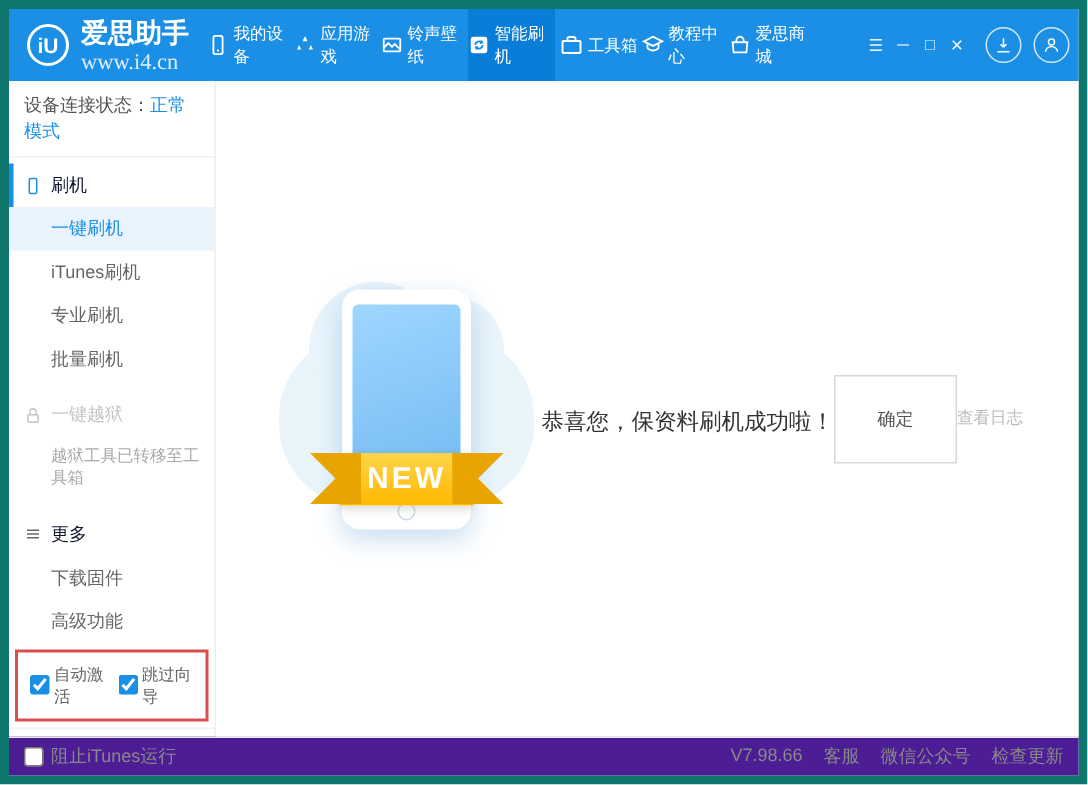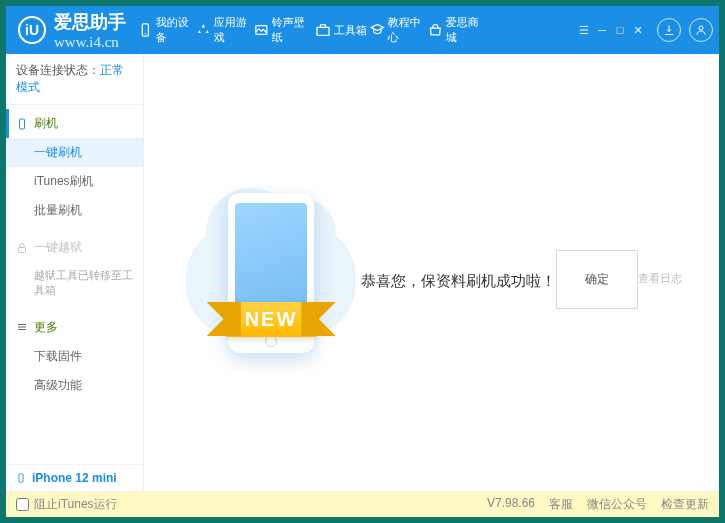--- a/index.html
+++ b/index.html
@@ -19,21 +19,21 @@
 .titlebar-right { display: flex; align-items: center; gap: 8px; padding-right: 6px; }
 .win-btns { display: flex; gap: 4px; margin-right: 4px; font-size: 11px; }
 .win-btn { width: 14px; height: 14px; display: flex; align-items: center; justify-content: center; cursor: pointer; opacity: 0.9; }
 .circ-btn { width: 24px; height: 24px; border: 1.5px solid rgba(255,255,255,0.8); border-radius: 50%; display: flex; align-items: center; justify-content: center; cursor: pointer; }
 
 .body { flex: 1; display: flex; min-height: 0; }
 .sidebar { width: 138px; border-right: 1px solid #eee; display: flex; flex-direction: column; background: #fff; }
 .conn-status { padding: 8px 10px; color: #555; border-bottom: 1px solid #f1f1f1; }
 .conn-status .normal { color: #1b8fe6; }
 .side-section { padding: 4px 0; }
-.side-head { padding: 6px 10px; display: flex; align-items: center; gap: 6px; color: #4d7c0f; }
+.side-head { padding: 6px 10px; display: flex; align-items: center; gap: 6px; color: #0f172a; }
 .side-head.muted { color: #c4c4c4; }
 .side-head .hd-icon { width: 12px; height: 12px; }
 .bar-left { border-left: 3px solid #1b8fe6; padding-left: 7px; }
 .side-list { }
 .side-item { padding: 6px 10px 6px 28px; color: #666; cursor: pointer; }
 .side-item.active { background: #e9f3fd; color: #1b8fe6; }
 .side-note { padding: 6px 10px 6px 28px; color: #aaa; font-size: 11px; line-height: 1.4; }
 .check-row { padding: 7px 8px; border-top: 1px solid #f1f1f1; display: flex; gap: 8px; border: 2px solid #d94e4e; margin: 0 4px 4px 4px; }
 .chk { display: flex; align-items: center; gap: 3px; color: #666; font-size: 11px; }
 .chk input { accent-color: #1b8fe6; }
@@ -50,21 +50,21 @@
 .phone .screen { position: absolute; top: 10px; left: 7px; right: 7px; bottom: 22px; background: linear-gradient(160deg,#a0d6ff,#6fb9f2); border-radius: 4px; }
 .phone .homebtn { position: absolute; bottom: 6px; left: 50%; transform: translateX(-50%); width: 12px; height: 12px; border: 1.5px solid #c9d8e6; border-radius: 50%; }
 .ribbon { position: absolute; bottom: 36px; left: 50%; transform: translateX(-50%); z-index: 3; background: linear-gradient(180deg,#ffd44a,#ffb900); color: #fff; font-weight: 900; padding: 6px 18px; font-size: 20px; letter-spacing: 2px; box-shadow: 0 2px 6px rgba(0,0,0,0.15); }
 .ribbon:before, .ribbon:after { content: ''; position: absolute; top: 0; border: 17px solid #e8a400; }
 .ribbon:before { left: -20px; border-left-color: transparent; }
 .ribbon:after { right: -20px; border-right-color: transparent; }
 .succ-msg { margin-top: 18px; font-size: 15px; color: #333; }
 .ok-btn { margin-top: 14px; padding: 20px 28px; border: 1px solid #d8d8d8; background: #fff; color: #555; cursor: pointer; font-size: 12px; }
 .log-link { margin-top: 12px; color: #bbb; font-size: 11px; cursor: pointer; }
 
-.footer { height: 26px; border-top: 1px solid #eee; display: flex; align-items: center; padding: 0 10px; color: #888; background: #fef9c3; }
+.footer { height: 26px; border-top: 1px solid #eee; display: flex; align-items: center; padding: 0 10px; color: #888; background: #4c1d95; }
 .footer-left { display: flex; align-items: center; gap: 5px; }
 .footer-right { margin-left: auto; display: flex; gap: 14px; }
 .footer-right span { cursor: pointer; }
 </style>
 </head>
 <body>
 
 <div class="app">
 
   <div class="titlebar">
@@ -92,20 +92,28 @@
           </svg>
         <span class="ni-label">应用游戏</span>
       </div>
       <div class="nav-item">
         <svg class="ni-icon" viewBox="0 0 24 24" fill="none" stroke="currentColor" stroke-width="2">
             <rect x="3" y="5" width="18" height="14" rx="1"></rect>
             <path d="M3 15l5-5 4 4 3-3 6 6"></path>
           </svg>
         <span class="ni-label">铃声壁纸</span>
       </div>
+      <div class="nav-item active">
+        <svg class="ni-icon" viewBox="0 0 24 24" fill="none" stroke="currentColor" stroke-width="2">
+            <rect x="3" y="3" width="18" height="18" rx="3" fill="#fff" stroke="none"></rect>
+            <path d="M8 12a4 4 0 0 1 7-2.5M16 12a4 4 0 0 1-7 2.5" stroke="#1b8fe6"></path>
+            <path d="M14 7l1.5 2.5L13 10M10 17l-1.5-2.5L11 14" stroke="#1b8fe6"></path>
+          </svg>
+        <span class="ni-label">智能刷机</span>
+      </div>
       <div class="nav-item">
         <svg class="ni-icon" viewBox="0 0 24 24" fill="none" stroke="currentColor" stroke-width="2">
             <rect x="3" y="8" width="18" height="12" rx="1"></rect>
             <path d="M8 8V6a2 2 0 0 1 2-2h4a2 2 0 0 1 2 2v2"></path>
           </svg>
         <span class="ni-label">工具箱</span>
       </div>
       <div class="nav-item">
         <svg class="ni-icon" viewBox="0 0 24 24" fill="none" stroke="currentColor" stroke-width="2">
             <path d="M2 8l10-5 10 5-10 5z"></path>
@@ -152,20 +160,21 @@
       <div class="side-section">
         <div class="side-head bar-left">
           <svg class="hd-icon" viewBox="0 0 24 24" fill="none" stroke="#1b8fe6" stroke-width="2">
               <rect x="7" y="2" width="10" height="20" rx="2"></rect>
             </svg>
           <span>刷机</span>
         </div>
         <div class="side-list">
           <div class="side-item active">一键刷机</div>
           <div class="side-item">iTunes刷机</div>
+          <div class="side-item">专业刷机</div>
           <div class="side-item">批量刷机</div>
         </div>
       </div>
 
       <div class="side-section">
         <div class="side-head muted">
           <svg class="hd-icon" viewBox="0 0 24 24" fill="none" stroke="#c4c4c4" stroke-width="2">
               <rect x="5" y="11" width="14" height="10" rx="2"></rect>
               <path d="M8 11V7a4 4 0 0 1 8 0v4"></path>
             </svg>
@@ -184,20 +193,30 @@
           <span>更多</span>
         </div>
         <div class="side-list">
           <div class="side-item">下载固件</div>
           <div class="side-item">高级功能</div>
         </div>
       </div>
 
       <div style="flex:1"></div>
 
+      <div class="check-row">
+        <label class="chk">
+            <input type="checkbox" checked="" style="">
+            <span>自动激活</span>
+          </label>
+        <label class="chk">
+            <input type="checkbox" checked="" style="">
+            <span>跳过向导</span>
+          </label>
+      </div>
 
       <div class="dev-block">
         <div class="dev-head">
           <svg width="10" height="14" viewBox="0 0 24 24" fill="none" stroke="#1b8fe6" stroke-width="2">
               <rect x="7" y="2" width="10" height="20" rx="2"></rect>
             </svg>
           <span>iPhone 12 mini</span>
         </div>
 
       </div>

